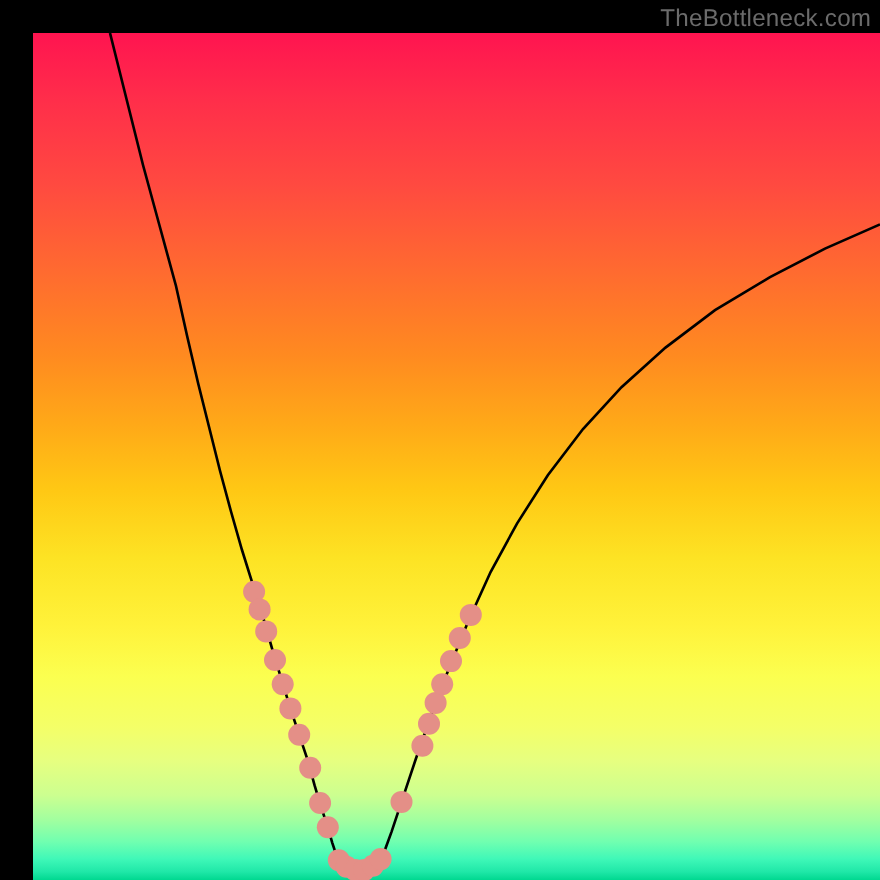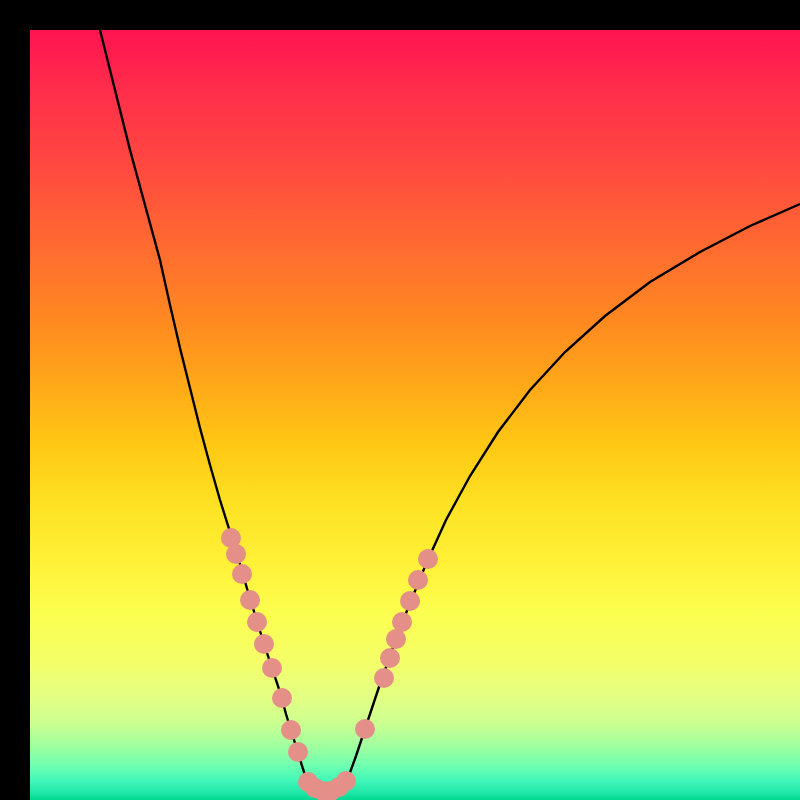--- a/index.html
+++ b/index.html
@@ -101,14 +101,15 @@
           <circle cx="360" cy="628" r="10" fill="#e48f87"></circle>
           <circle cx="366" cy="609" r="10" fill="#e48f87"></circle>
           <circle cx="372" cy="592" r="10" fill="#e48f87"></circle>
           <circle cx="380" cy="571" r="10" fill="#e48f87"></circle>
           <circle cx="388" cy="550" r="10" fill="#e48f87"></circle>
           <circle cx="398" cy="529" r="10" fill="#e48f87"></circle>
         </g>
     </svg>
   </div>
 
+  <div class="watermark">TheBottleneck.com</div>
 
 </div>
 
 </body></html>

